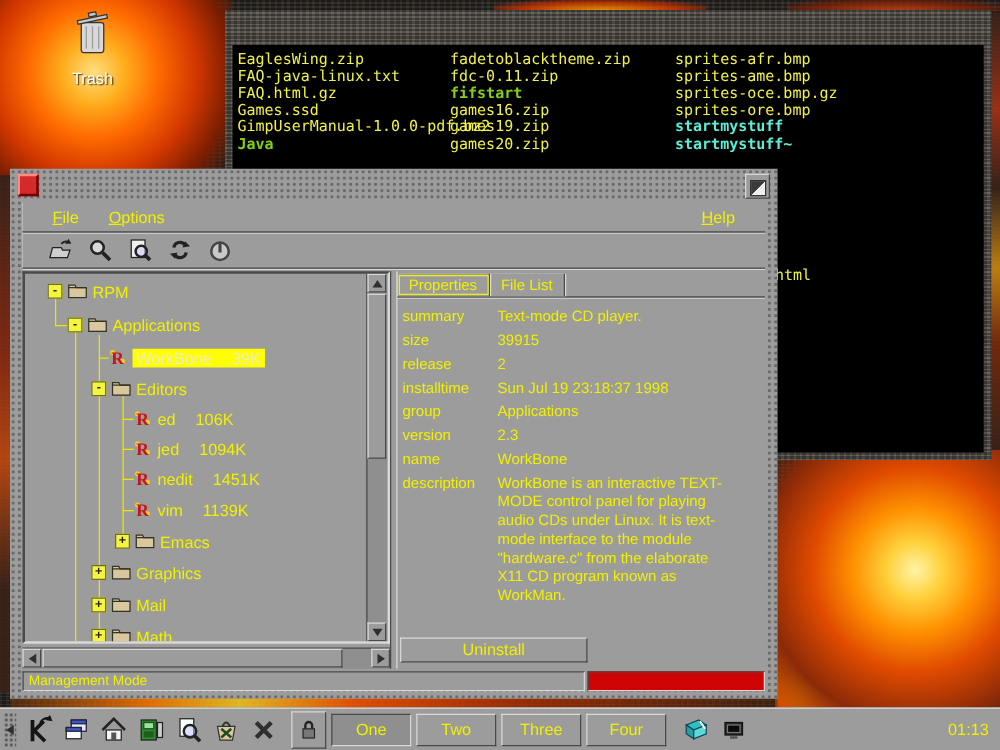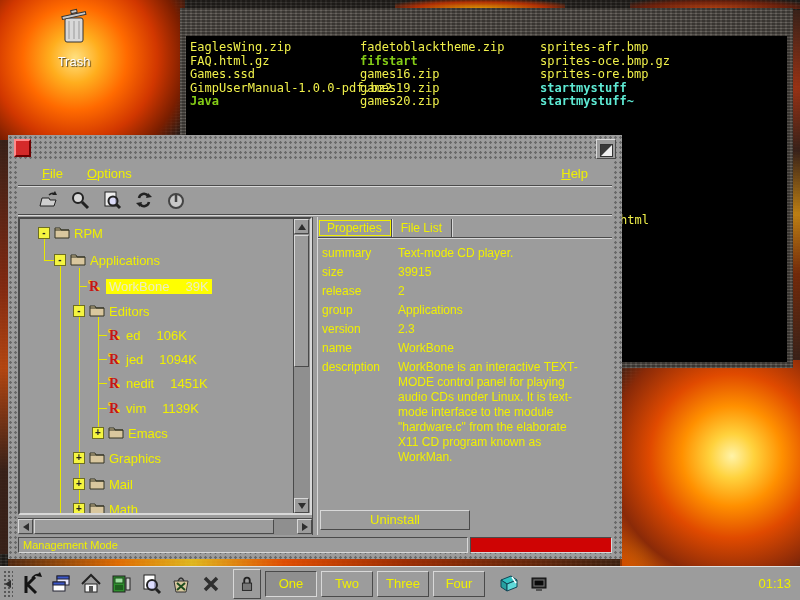--- a/index.html
+++ b/index.html
@@ -131,21 +131,21 @@
   #progress-cell{width:142px;background:#cf0404;box-sizing:border-box;}
 
   
   #taskbar{position:absolute;left:0;right:0;bottom:0;height:34px;background:#9c9c9c;z-index:5;
     border-top:1px solid #e0e0e0;display:flex;align-items:center;padding:0 3px;box-sizing:border-box;gap:2px;}
   #tb-handle{width:10px;height:28px;position:relative;margin-right:2px;
     background-image:radial-gradient(circle, rgba(60,60,60,.7) 1px, rgba(0,0,0,0) 1.4px);background-size:4px 4px;
     display:flex;align-items:center;justify-content:center;}
   .tbi{width:28px;height:28px;display:flex;align-items:center;justify-content:center;}
   #tb-lock{width:26px;height:28px;margin-left:6px;display:flex;align-items:center;justify-content:center;background:#9c9c9c;}
-  .pager-btn{width:52px;height:26px;margin-left:2px;color:#f0f000;font-size:13px;text-align:center;line-height:24px;
+  .pager-btn{width:64px;height:26px;margin-left:2px;color:#f0f000;font-size:13px;text-align:center;line-height:24px;
     background:#9c9c9c;box-sizing:border-box;cursor:default;}
   .pager-btn.active{background:#8f8f8f;border-top:1px solid #4a4a4a;border-left:1px solid #4a4a4a;border-right:1px solid #d8d8d8;border-bottom:1px solid #d8d8d8;}
   #tb-spacer{flex:1;}
   #tb-clock{color:#f0f000;font-size:13px;margin-right:6px;}
 </style>
 </head>
 <body>
 
 <div id="screen">
 
@@ -170,20 +170,25 @@
     </span>
     <div class="tlabel">Trash</div>
   </div>
 
   <div id="kvt">
     <div id="kvt-content">
       <div class="trow-term">
         <span class="tc1"><span class="c-file">EaglesWing.zip</span></span>
         <span class="tc2"><span class="c-file">fadetoblacktheme.zip</span></span>
         <span class="tc3"><span class="c-file">sprites-afr.bmp</span></span>
+      </div>
+      <div class="trow-term">
+        <span class="tc1"><span class="c-file">FAQ-java-linux.txt</span></span>
+        <span class="tc2"><span class="c-file">fdc-0.11.zip</span></span>
+        <span class="tc3"><span class="c-file">sprites-ame.bmp</span></span>
       </div>
       <div class="trow-term">
         <span class="tc1"><span class="c-file">FAQ.html.gz</span></span>
         <span class="tc2"><span class="c-dir">fifstart</span></span>
         <span class="tc3"><span class="c-file">sprites-oce.bmp.gz</span></span>
       </div>
       <div class="trow-term">
         <span class="tc1"><span class="c-file">Games.ssd</span></span>
         <span class="tc2"><span class="c-file">games16.zip</span></span>
         <span class="tc3"><span class="c-file">sprites-ore.bmp</span></span>
@@ -428,20 +433,24 @@
             </div>
             <div class="prow">
               <span class="pkey">size</span>
               <span class="pval">39915</span>
             </div>
             <div class="prow">
               <span class="pkey">release</span>
               <span class="pval">2</span>
             </div>
             <div class="prow">
+              <span class="pkey">installtime</span>
+              <span class="pval">Sun Jul 19 23:18:37 1998</span>
+            </div>
+            <div class="prow">
               <span class="pkey">group</span>
               <span class="pval">Applications</span>
             </div>
             <div class="prow">
               <span class="pkey">version</span>
               <span class="pval">2.3</span>
             </div>
             <div class="prow">
               <span class="pkey">name</span>
               <span class="pval">WorkBone</span>

